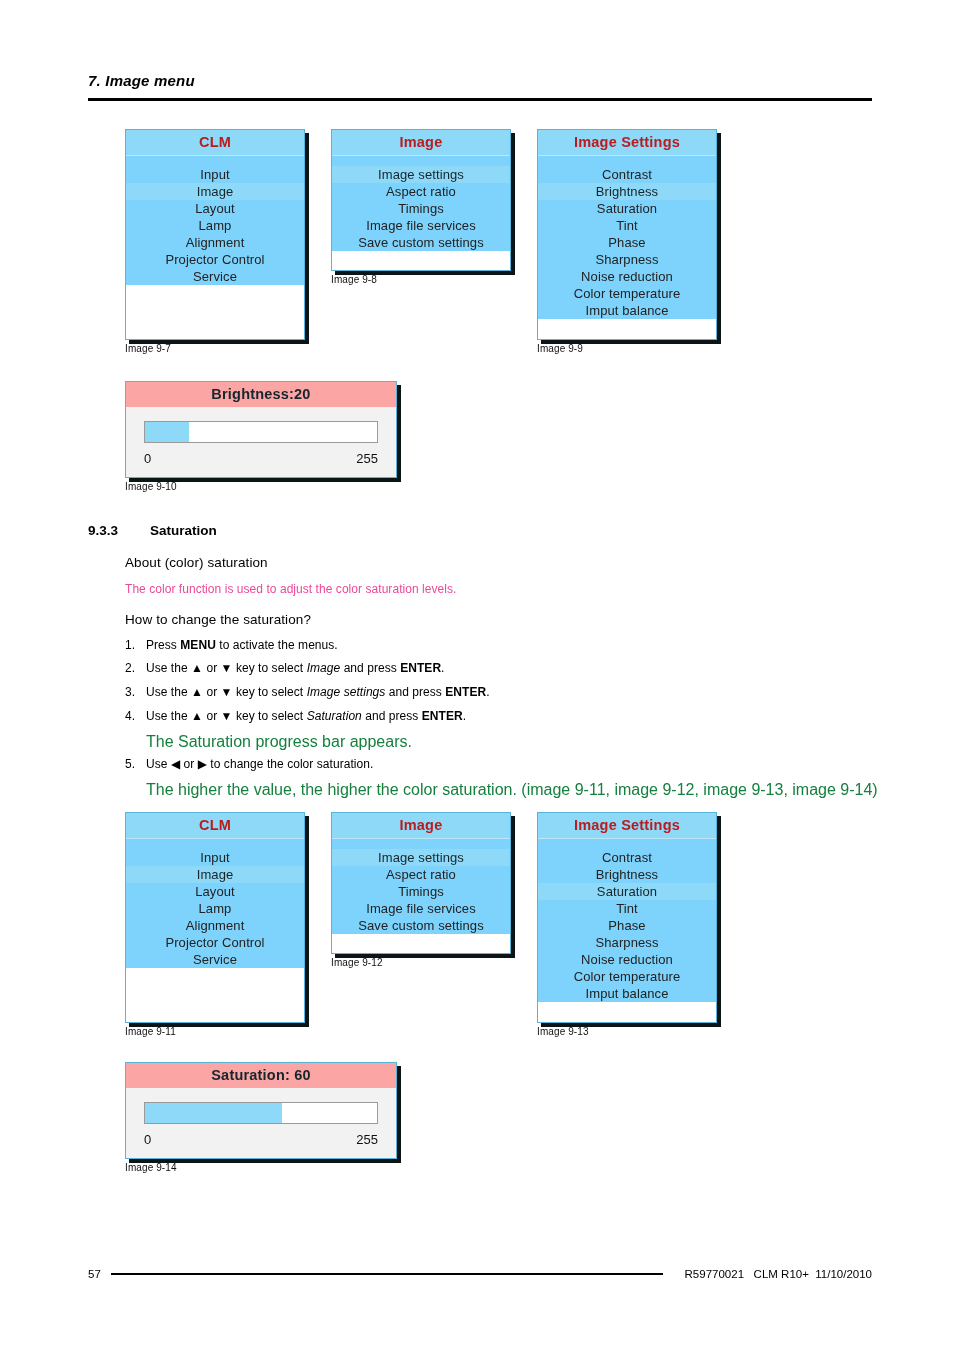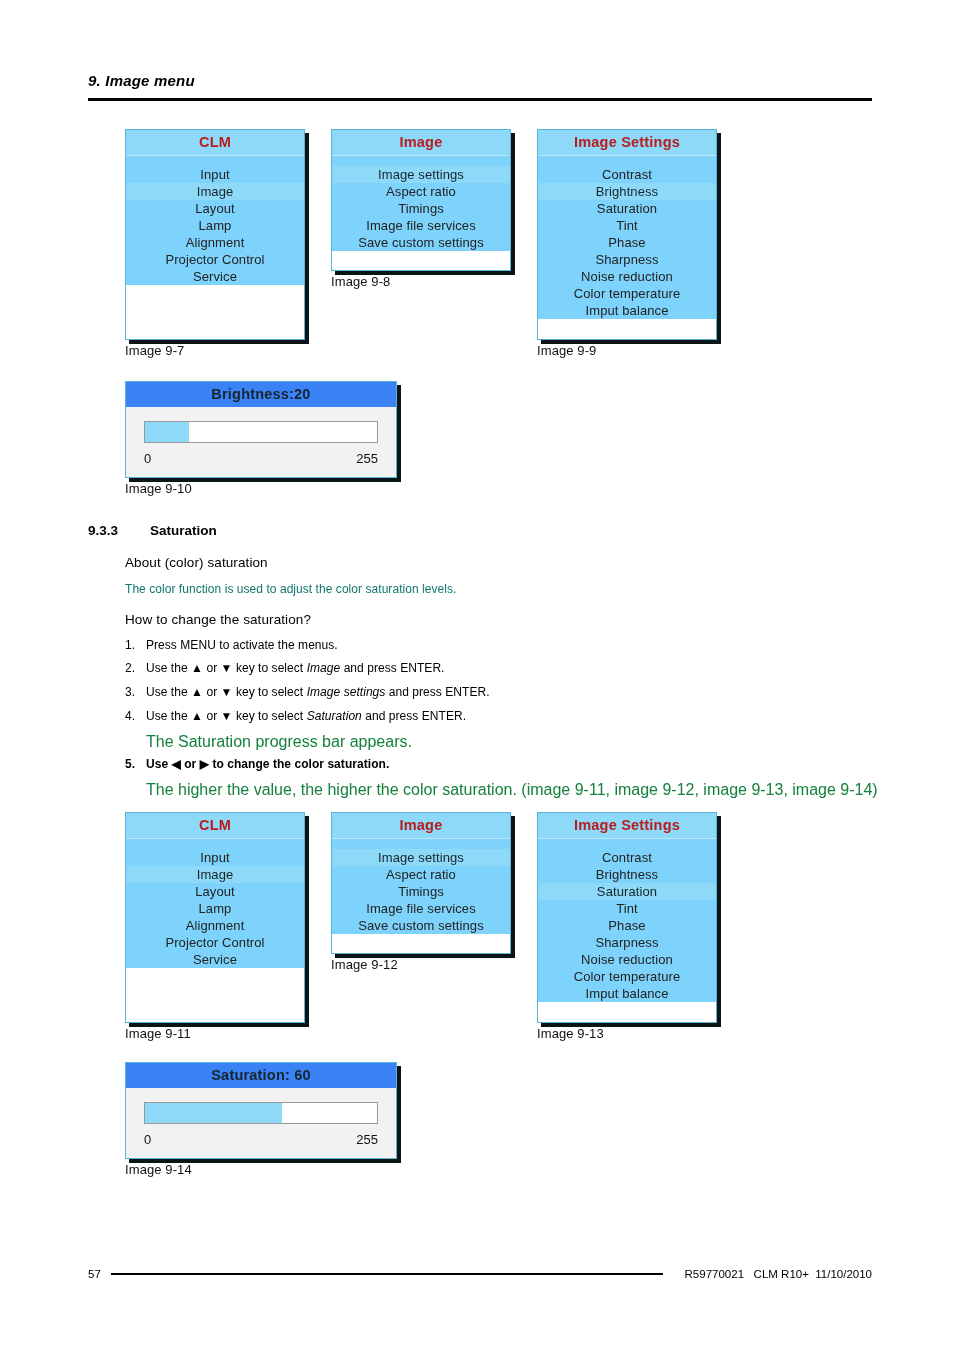--- a/index.html
+++ b/index.html
@@ -35,21 +35,21 @@
     height: 3px;
     background: #000000;
     width: 784px;
   }
 
   
   .figure {
     position: absolute;
   }
   .figure-caption {
-    font-size: 13px;
+    font-size: 10px;
     color: #111;
     margin-top: 3px;
     letter-spacing: 0.1px;
     font-family: "Liberation Sans", sans-serif;
   }
 
   
   .osd {
     position: relative;
     background: #ffffff;
@@ -89,21 +89,21 @@
   
   .osd-bar-panel {
     position: relative;
     background: #f2f2f2;
     border: 1px solid #59b4d9;
     box-shadow: 4px 4px 0 0 #0b1417;
     box-sizing: border-box;
     overflow: hidden;
   }
   .osd-bar-title {
-    background: #3b82f6;
+    background: #fca5a5;
     color: #16262d;
     font-size: 14.5px;
     font-weight: bold;
     text-align: center;
     line-height: 25px;
     height: 25px;
     letter-spacing: 0.2px;
   }
   .osd-bar-area {
     padding: 14px 18px 4px 18px;
@@ -146,21 +146,21 @@
     left: 125px;
     font-size: 13.5px;
     font-weight: normal;
     color: #000;
     letter-spacing: 0.1px;
   }
   .body-text {
     position: absolute;
     left: 125px;
     font-size: 12px;
-    color: #0f766e;
+    color: #ec4899;
     letter-spacing: 0.05px;
   }
   .step {
     position: absolute;
     left: 125px;
     font-size: 12px;
     color: #000;
     letter-spacing: 0.05px;
     white-space: nowrap;
   }
@@ -169,21 +169,21 @@
     width: 21px;
   }
   .step-sub {
     position: absolute;
     left: 146px;
     font-size: 16px;
     color: #15803d;
     white-space: nowrap;
   }
   em.it { font-style: italic; }
-  b.bd { font-weight: normal; }
+  b.bd { font-weight: bold; }
 
   
   .footer {
     position: absolute;
     left: 88px;
     top: 1268px;
     width: 784px;
     display: flex;
     align-items: center;
     font-size: 11.5px;
@@ -199,21 +199,21 @@
   }
   .footer-ref {
     margin-left: 22px;
     white-space: pre;
   }
 </style>
 </head>
 <body>
 
 <div class="page-header">
-  <div class="chapter-title">9.  Image menu</div>
+  <div class="chapter-title">7.  Image menu</div>
   <div class="header-rule"></div>
 </div>
 
 <div class="figure" style="left:125px; top:129px;">
   <div class="osd" style="width:180px; height:211px;">
     <div class="osd-title">CLM</div>
     <div class="osd-body">
         <div class="osd-item">Input</div>
         <div class="osd-item selected">Image</div>
         <div class="osd-item">Layout</div>
@@ -281,21 +281,21 @@
 <div class="sub-heading" style="top:555px;">About (color) saturation</div>
 <div class="body-text" style="top:582px;">The color function is used to adjust the color saturation levels.</div>
 
 <div class="sub-heading" style="top:612px;">How to change the saturation?</div>
 
 <div class="step" style="top:638px;"><span class="step-num">1.</span><span>Press </span><b class="bd">MENU</b><span> to activate the menus.</span></div>
 <div class="step" style="top:661px;"><span class="step-num">2.</span><span>Use the </span><span>▲</span><span> or </span><span>▼</span><span> key to select </span><em class="it">Image</em><span> and press </span><b class="bd">ENTER</b><span>.</span></div>
 <div class="step" style="top:685px;"><span class="step-num">3.</span><span>Use the </span><span>▲</span><span> or </span><span>▼</span><span> key to select </span><em class="it">Image settings</em><span> and press </span><b class="bd">ENTER</b><span>.</span></div>
 <div class="step" style="top:709px;"><span class="step-num">4.</span><span>Use the </span><span>▲</span><span> or </span><span>▼</span><span> key to select </span><em class="it">Saturation</em><span> and press </span><b class="bd">ENTER</b><span>.</span></div>
 <div class="step-sub" style="top:733px;">The Saturation progress bar appears.</div>
-<div class="step" style="top:757px;font-weight:bold;"><span class="step-num">5.</span><span>Use </span><span>◀</span><span> or </span><span>▶</span><span> to change the color saturation.</span></div>
+<div class="step" style="top:757px;"><span class="step-num">5.</span><span>Use </span><span>◀</span><span> or </span><span>▶</span><span> to change the color saturation.</span></div>
 <div class="step-sub" style="top:781px;">The higher the value, the higher the color saturation.  (image 9-11, image 9-12, image 9-13, image 9-14)</div>
 
 <div class="figure" style="left:125px; top:812px;">
   <div class="osd" style="width:180px; height:211px;">
     <div class="osd-title">CLM</div>
     <div class="osd-body">
         <div class="osd-item">Input</div>
         <div class="osd-item selected">Image</div>
         <div class="osd-item">Layout</div>
         <div class="osd-item">Lamp</div>

